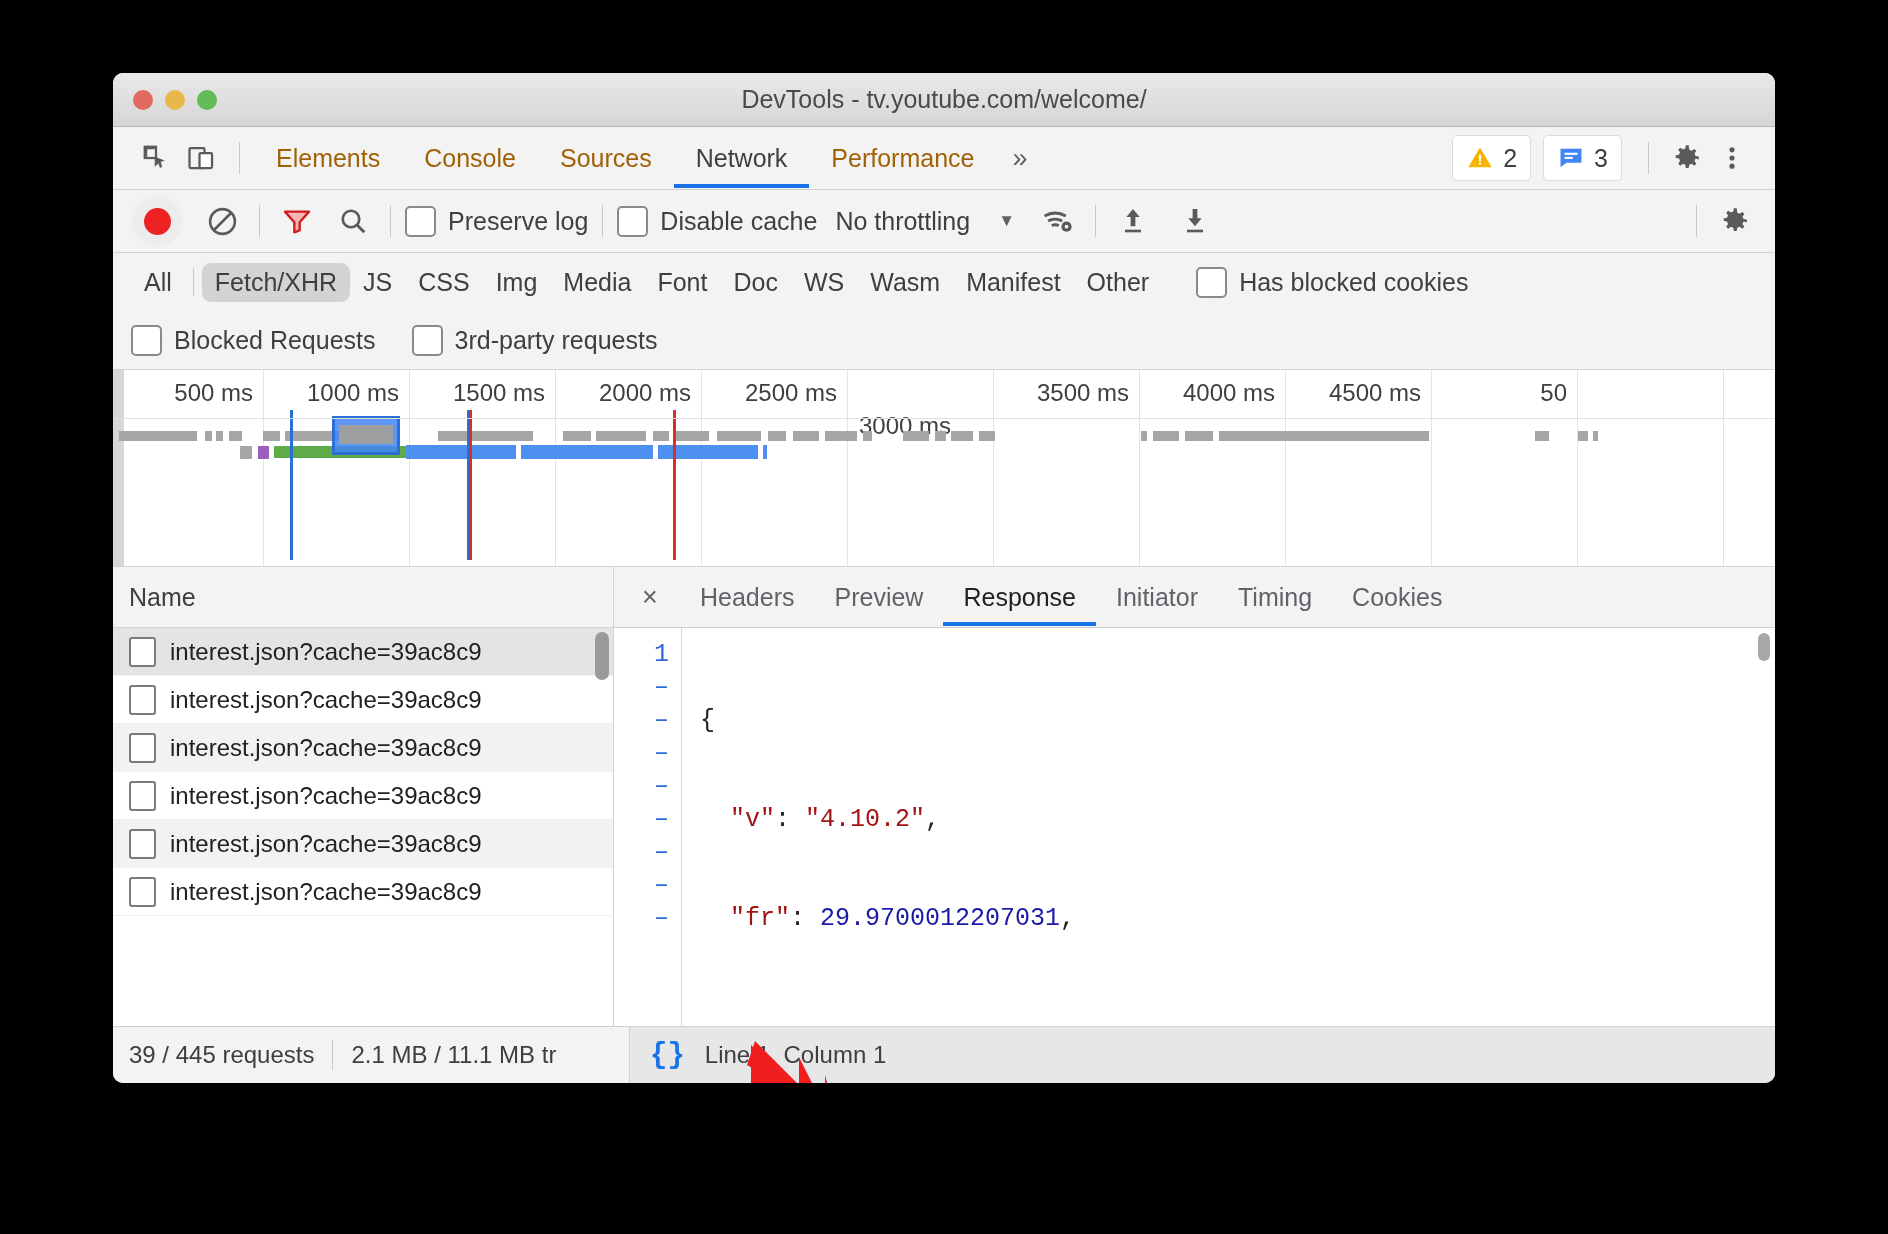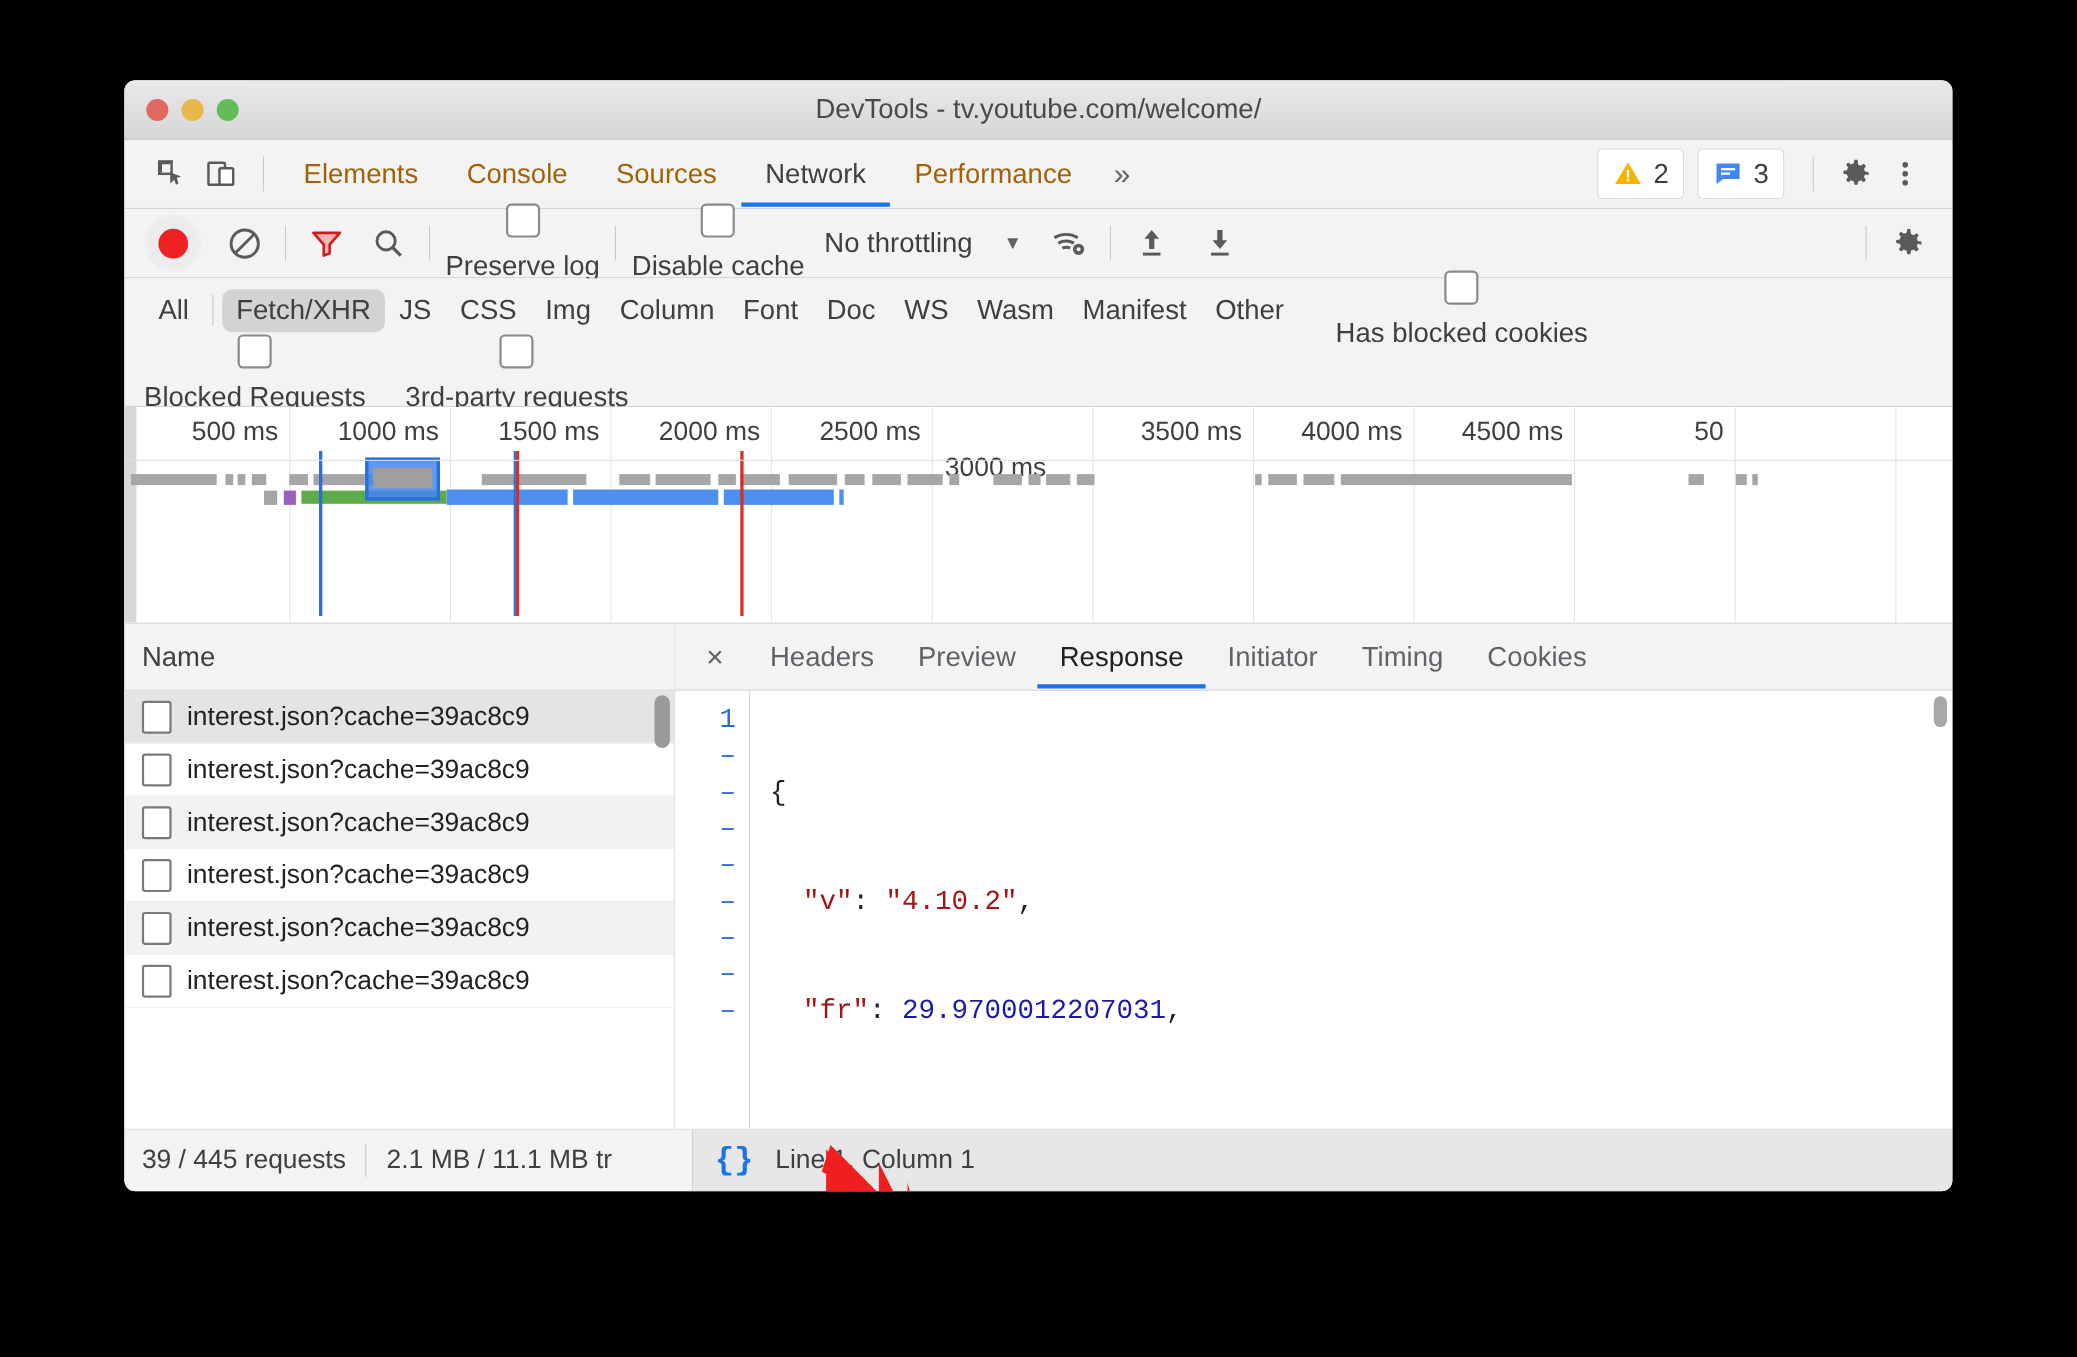--- a/index.html
+++ b/index.html
@@ -58,21 +58,21 @@
   .badge span.num{font-size:25px;color:#3c4043;}
   
   .nettoolbar{
     height:62px;flex:0 0 62px;background:#f3f3f3;
     border-bottom:1px solid #d2d2d2;
     display:flex;align-items:center;padding:0 18px;
   }
   .reczone{width:52px;height:52px;border-radius:50%;display:flex;align-items:center;justify-content:center;cursor:pointer;}
   .recdot{width:27px;height:27px;border-radius:50%;background:#e22;}
   .chk{
-    display:flex;align-items:center;gap:12px;cursor:pointer;white-space:nowrap;flex-direction:column;
+    display:flex;align-items:center;gap:12px;cursor:pointer;white-space:nowrap;
   }
   .cbox{
     width:27px;height:27px;border:2px solid #8a8a8a;border-radius:5px;background:#fff;flex:0 0 auto;
   }
   .chk label{font-size:25px;color:#3c4043;cursor:pointer;}
   .throttle{
     font-size:25px;color:#3c4043;margin-left:18px;cursor:pointer;white-space:nowrap;
   }
   .caret{font-size:17px;color:#5f6368;margin:0 0 0 28px;cursor:pointer;}
   
@@ -325,21 +325,21 @@
   </div>
 
 
   <div class="typerow">
     <div class="tbtn">All</div>
     <div class="tsep"></div>
     <div class="tbtn active">Fetch/XHR</div>
     <div class="tbtn">JS</div>
     <div class="tbtn">CSS</div>
     <div class="tbtn">Img</div>
-    <div class="tbtn">Column</div>
+    <div class="tbtn">Media</div>
     <div class="tbtn">Font</div>
     <div class="tbtn">Doc</div>
     <div class="tbtn">WS</div>
     <div class="tbtn">Wasm</div>
     <div class="tbtn">Manifest</div>
     <div class="tbtn">Other</div>
     <div class="chk" style="margin-left:34px;">
       <div class="cbox"></div>
       <label>Has blocked cookies</label>
     </div>

